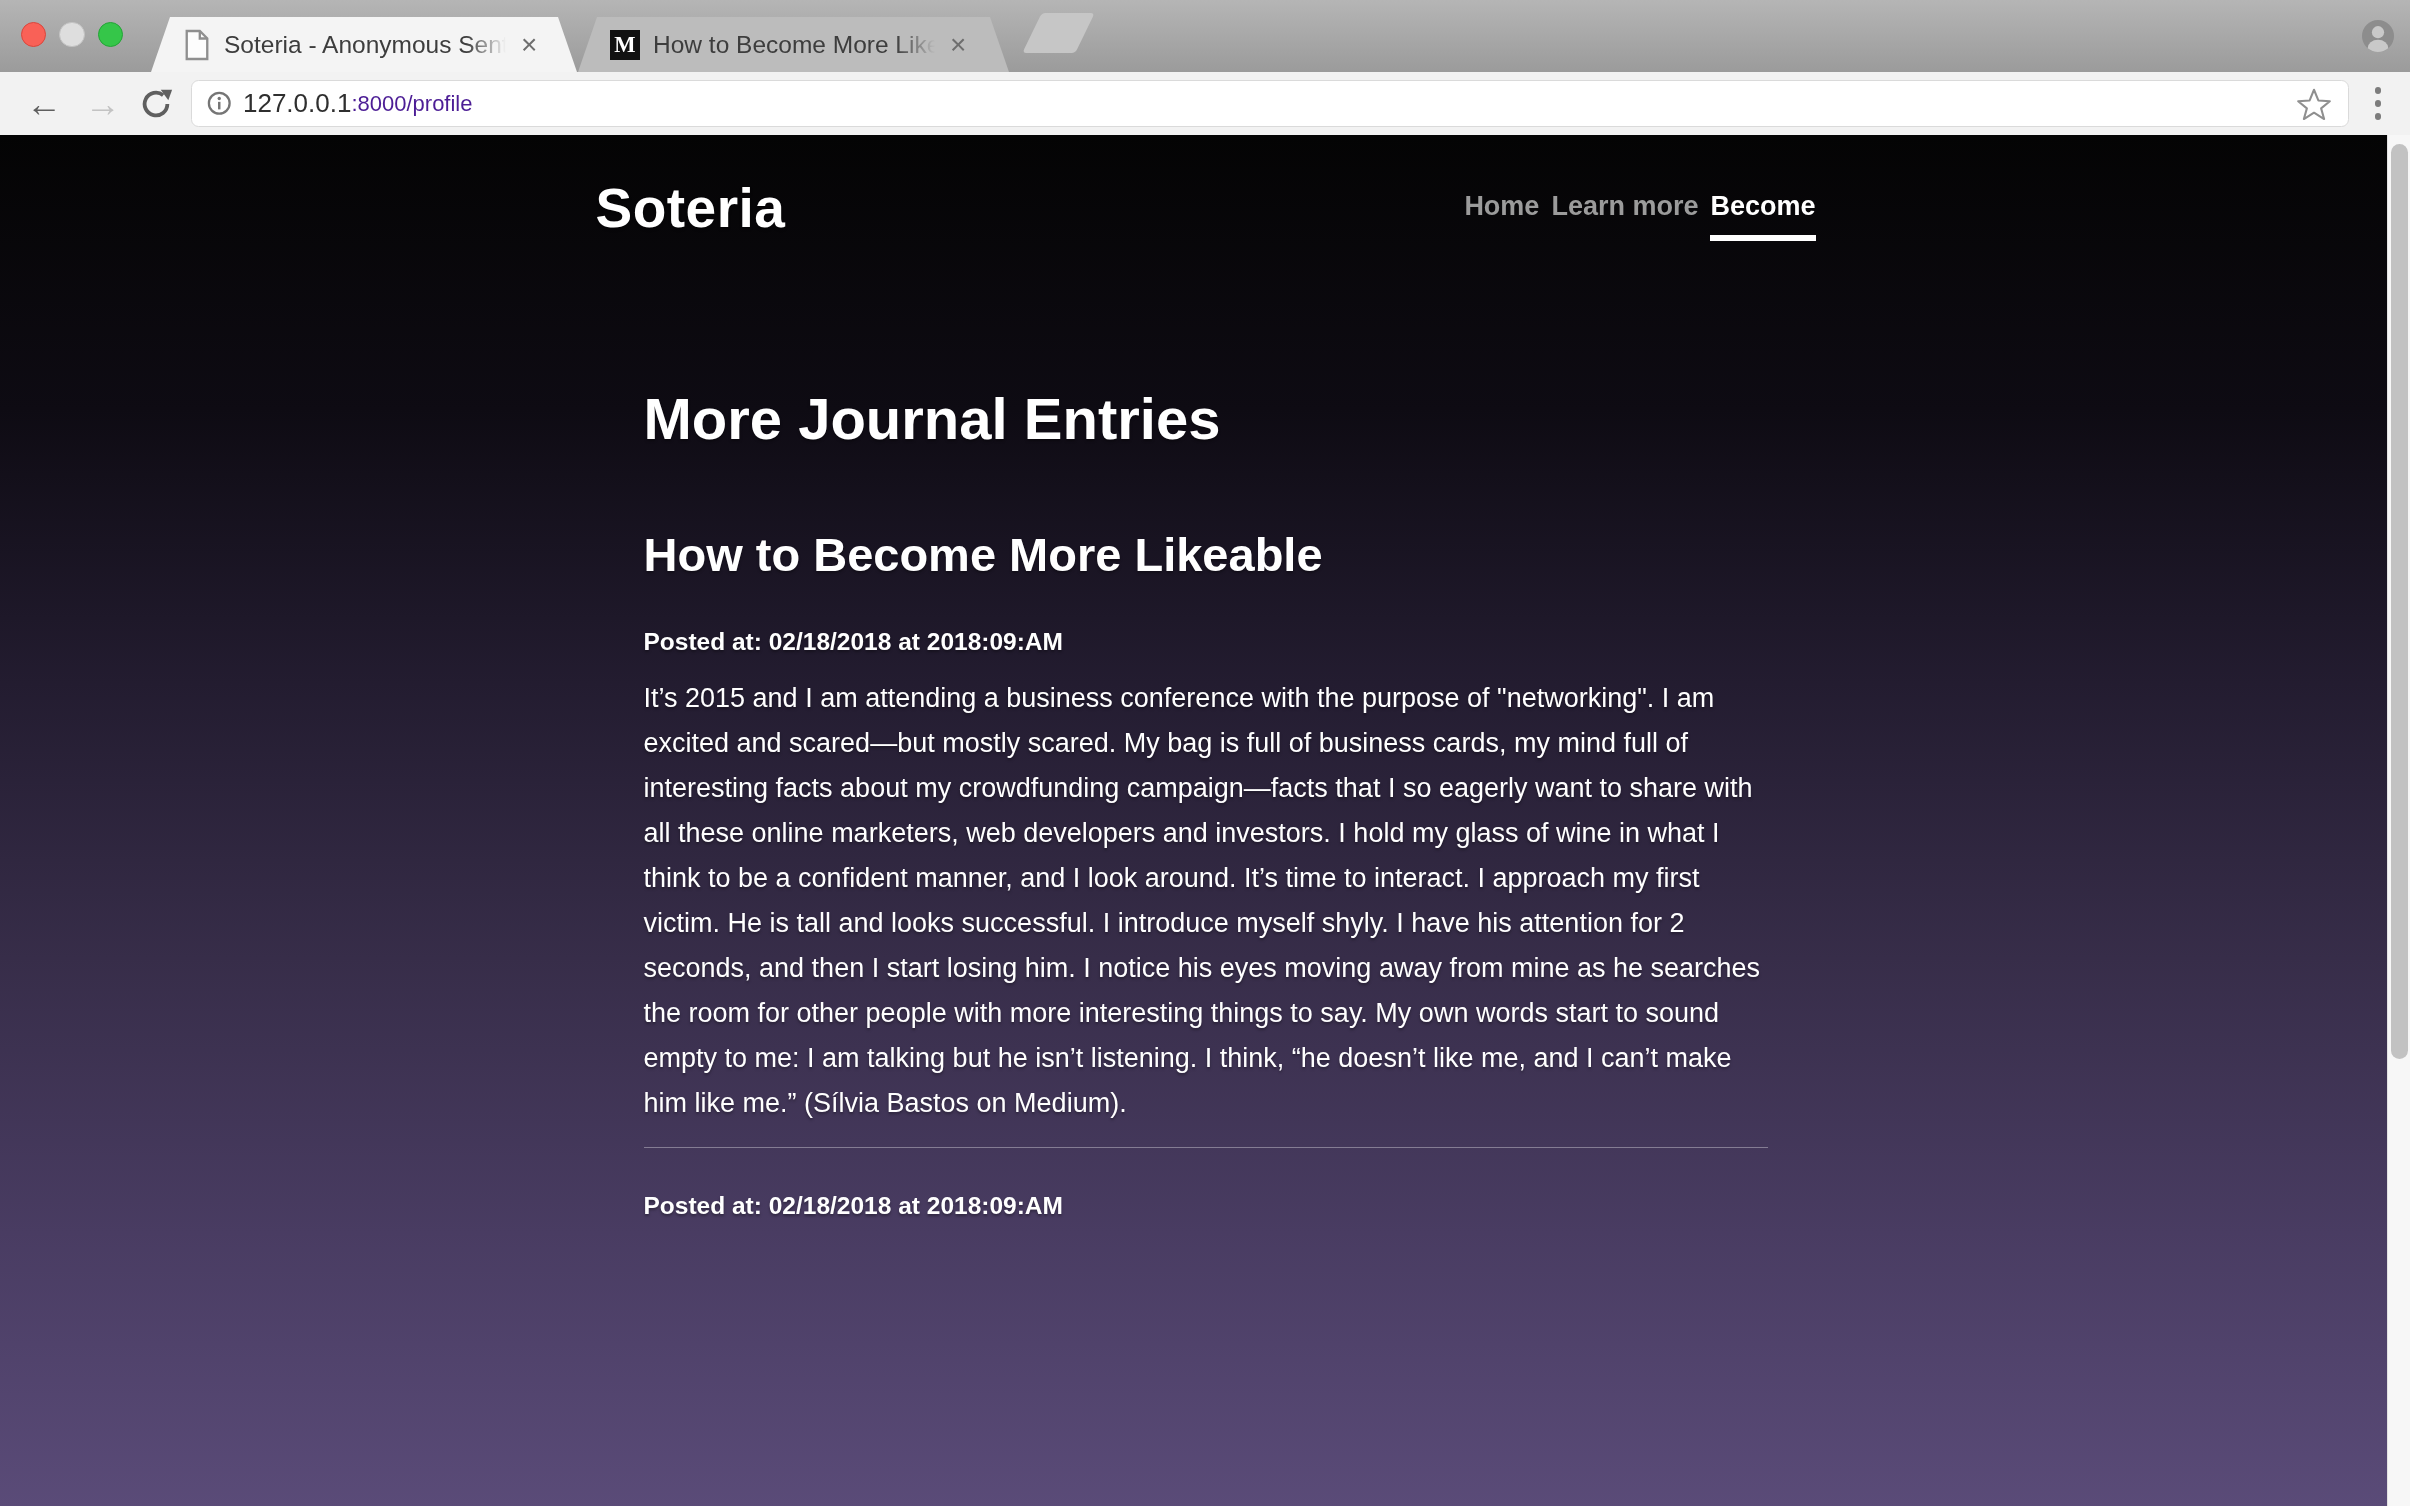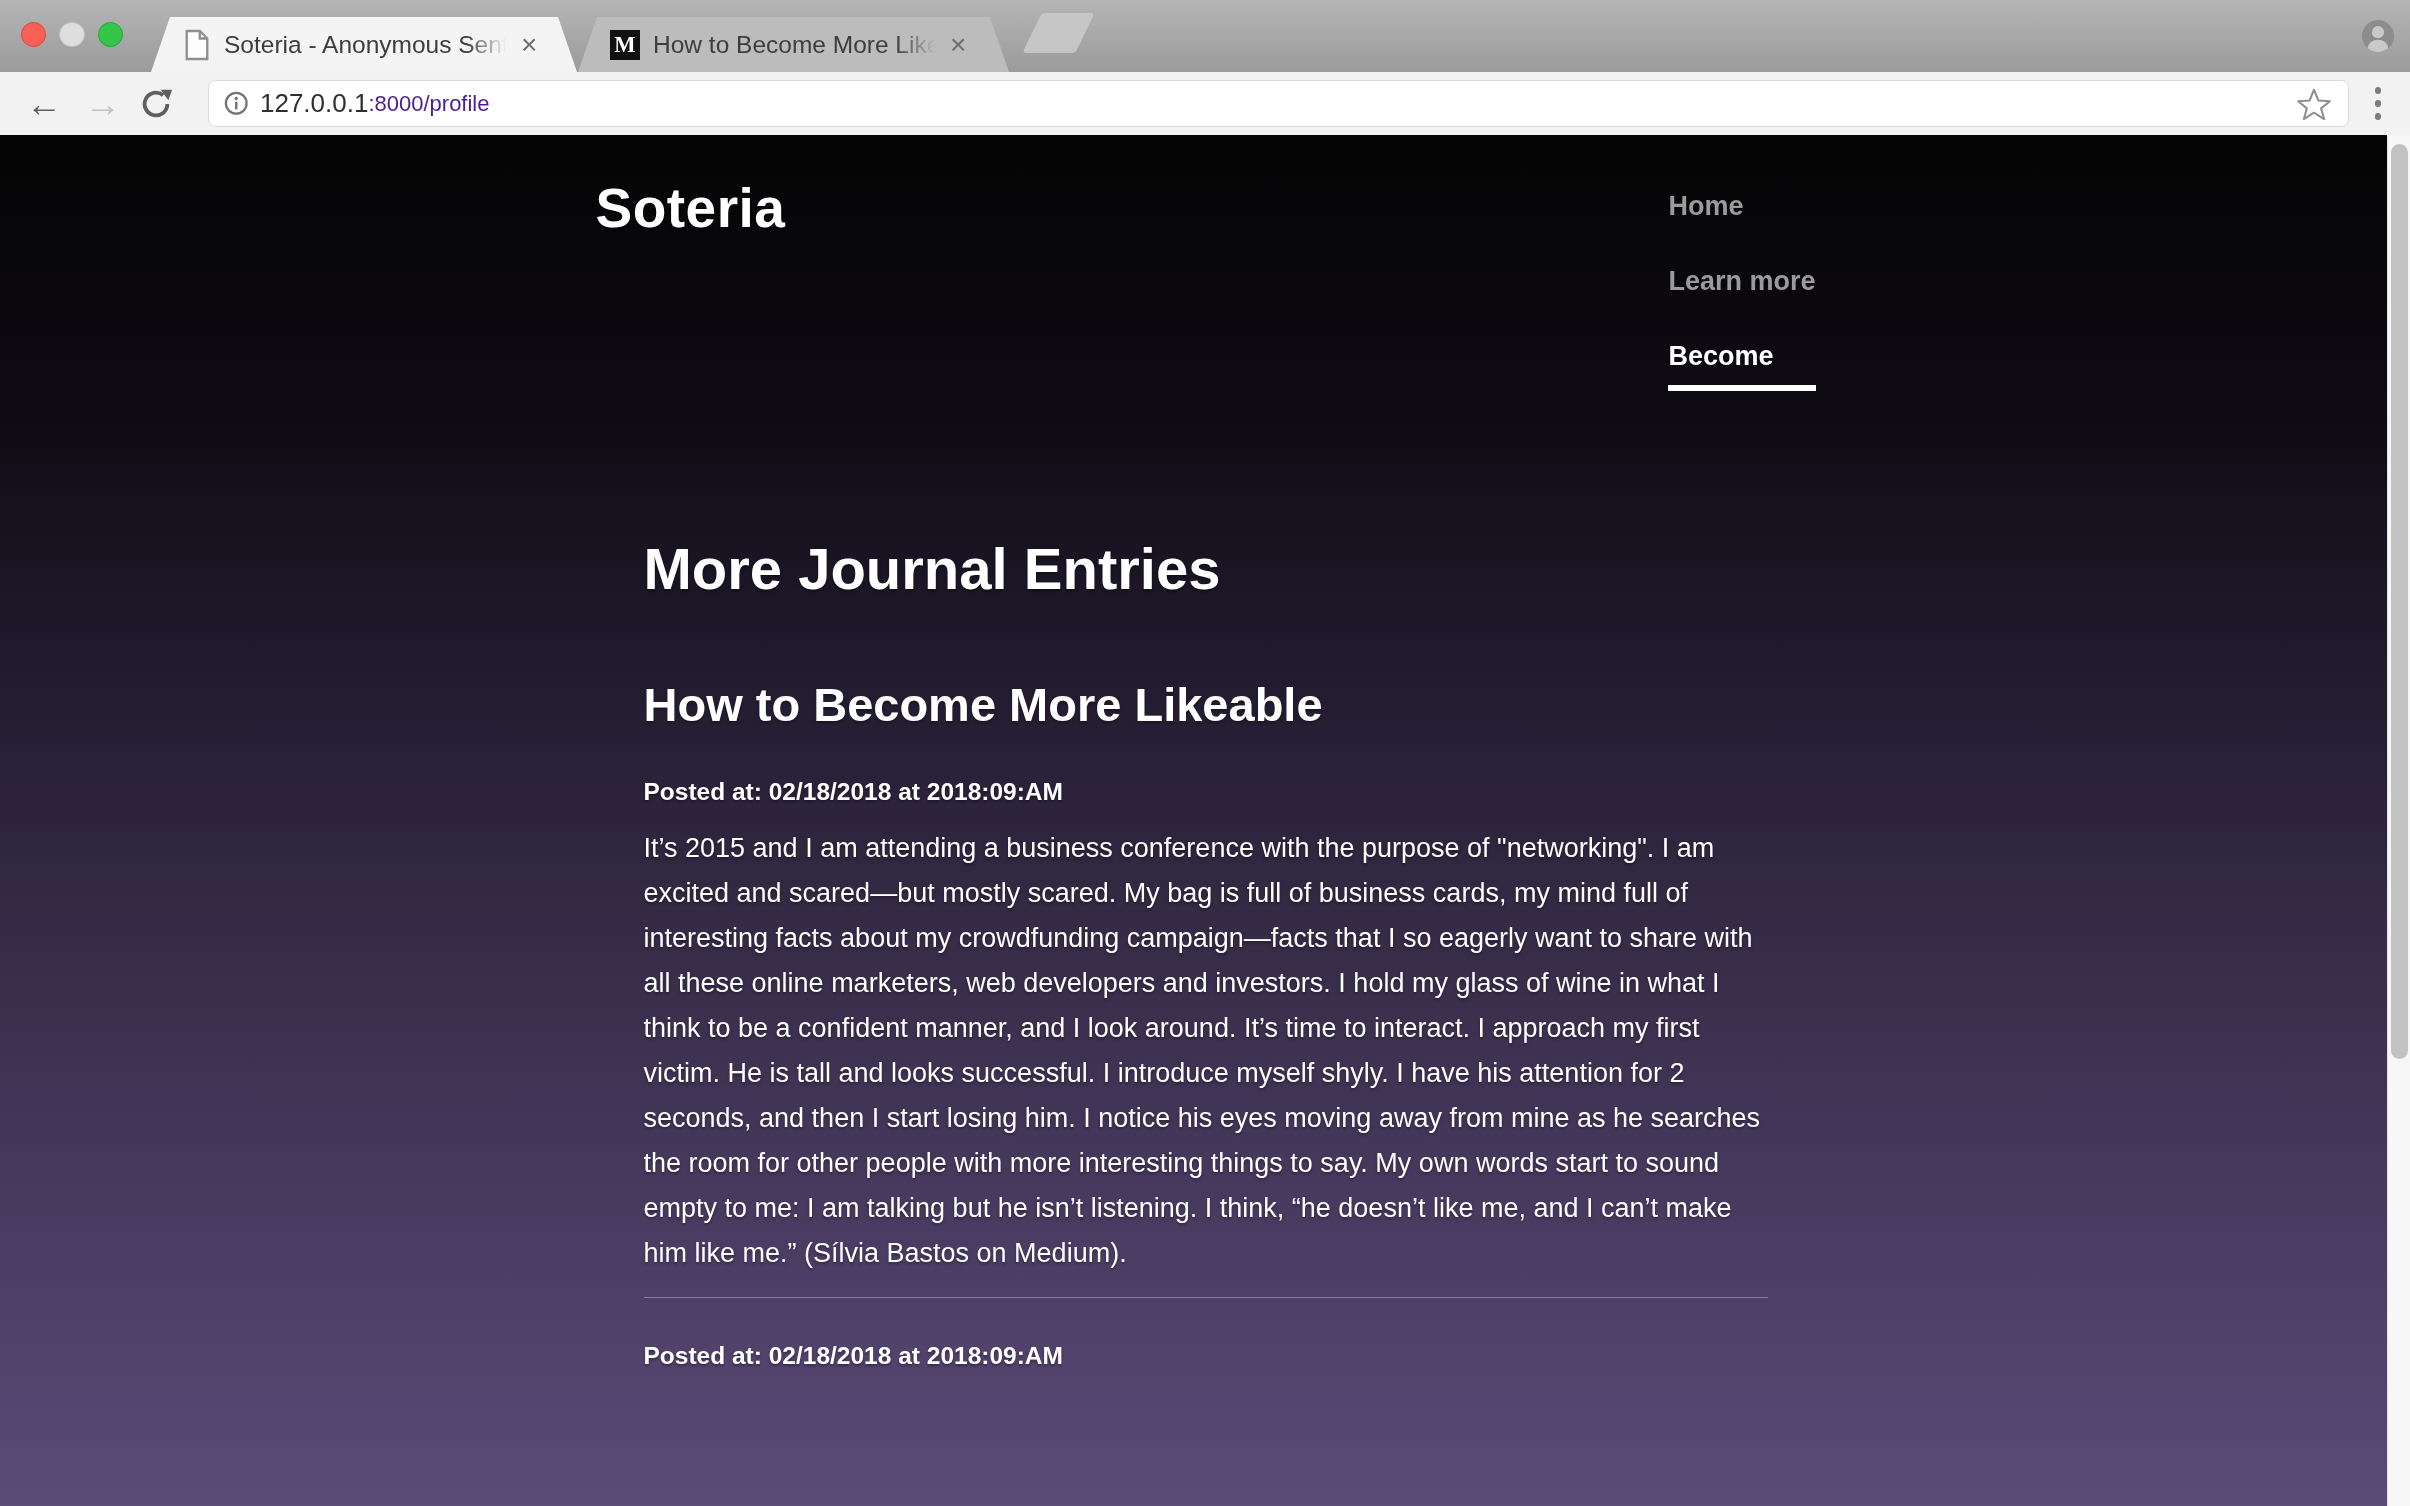--- a/index.html
+++ b/index.html
@@ -45,21 +45,21 @@
   .avatar { position: absolute; top: 20px; right: 17px; width: 32px; height: 32px; }
 
   .toolbar {
     width: 100%; height: 63px; background: #f2f2f2;
     display: flex; align-items: center; padding: 0 15px;
   }
   .nav-btn { font-size: 36px; line-height: 1; padding: 0 11.3px; color: #5f5f5f; }
   .nav-btn.disabled { color: #c3c3c3; }
   .reload-svg { margin: 0 9.4px 0 5.6px; }
   .omnibox {
-    flex: 1; height: 47px; margin-left: 25px; background: #fff;
+    flex: 1; height: 47px; margin-left: 8px; background: #fff;
     border: 1.9px solid #dadada; border-radius: 7.5px;
     display: flex; align-items: center; padding: 0 15px;
   }
   .url-host { font-size: 26px; color: #2f2f2f; margin-left: 11.3px; }
   .url-path { font-size: 22px; color: #4c1d95; }
   .star { margin-left: auto; }
   .menu-dots { width: 36px; display: flex; flex-direction: column; align-items: center; gap: 6.6px; margin-left: 11.3px; }
   .menu-dots i { width: 6.6px; height: 6.6px; border-radius: 50%; background: #7d7d7d; }
 
   
@@ -76,21 +76,21 @@
   .scroll-thumb {
     position: absolute; top: 9.4px; left: 3.8px; width: 17px; height: 915px;
     background: #c2c2c2; border-radius: 8.5px;
   }
 
   .site-header {
     width: 1220px; margin: 0 auto; padding-top: 41px;
     display: flex; justify-content: space-between; align-items: flex-start;
   }
   .brand { font-size: 55px; font-weight: 700; letter-spacing: 0.5px; text-shadow: 0 1.9px 2.8px rgba(0,0,0,0.4); }
-  .site-nav { display: flex; gap: 31px; padding-top: 15px; flex-direction: column; }
+  .site-nav { display: flex; gap: 12px; padding-top: 15px; }
   .site-nav a { text-decoration: none; font-size: 27px; font-weight: 700; color: #9b9b9b; padding-bottom: 13px; }
   .site-nav a.active { color: #fff; border-bottom: 6.6px solid #fff; }
 
   .content { width: 1124px; margin: 0 auto; text-shadow: 0 1.9px 2.8px rgba(0,0,0,0.35); }
   .page-title { font-size: 58px; font-weight: 600; line-height: 1.2; margin-top: 143px; }
   .entry-title { font-size: 47px; font-weight: 600; line-height: 58px; margin-top: 72px; }
   .posted { font-size: 24.5px; font-weight: 700; line-height: 30px; margin-top: 43px; }
   .entry-body { font-size: 27px; font-weight: 400; line-height: 45px; margin-top: 19px; }
   .divider { border: none; border-top: 1.9px solid rgba(255,255,255,0.35); margin: 21.7px 0 33px; }
 </style>

